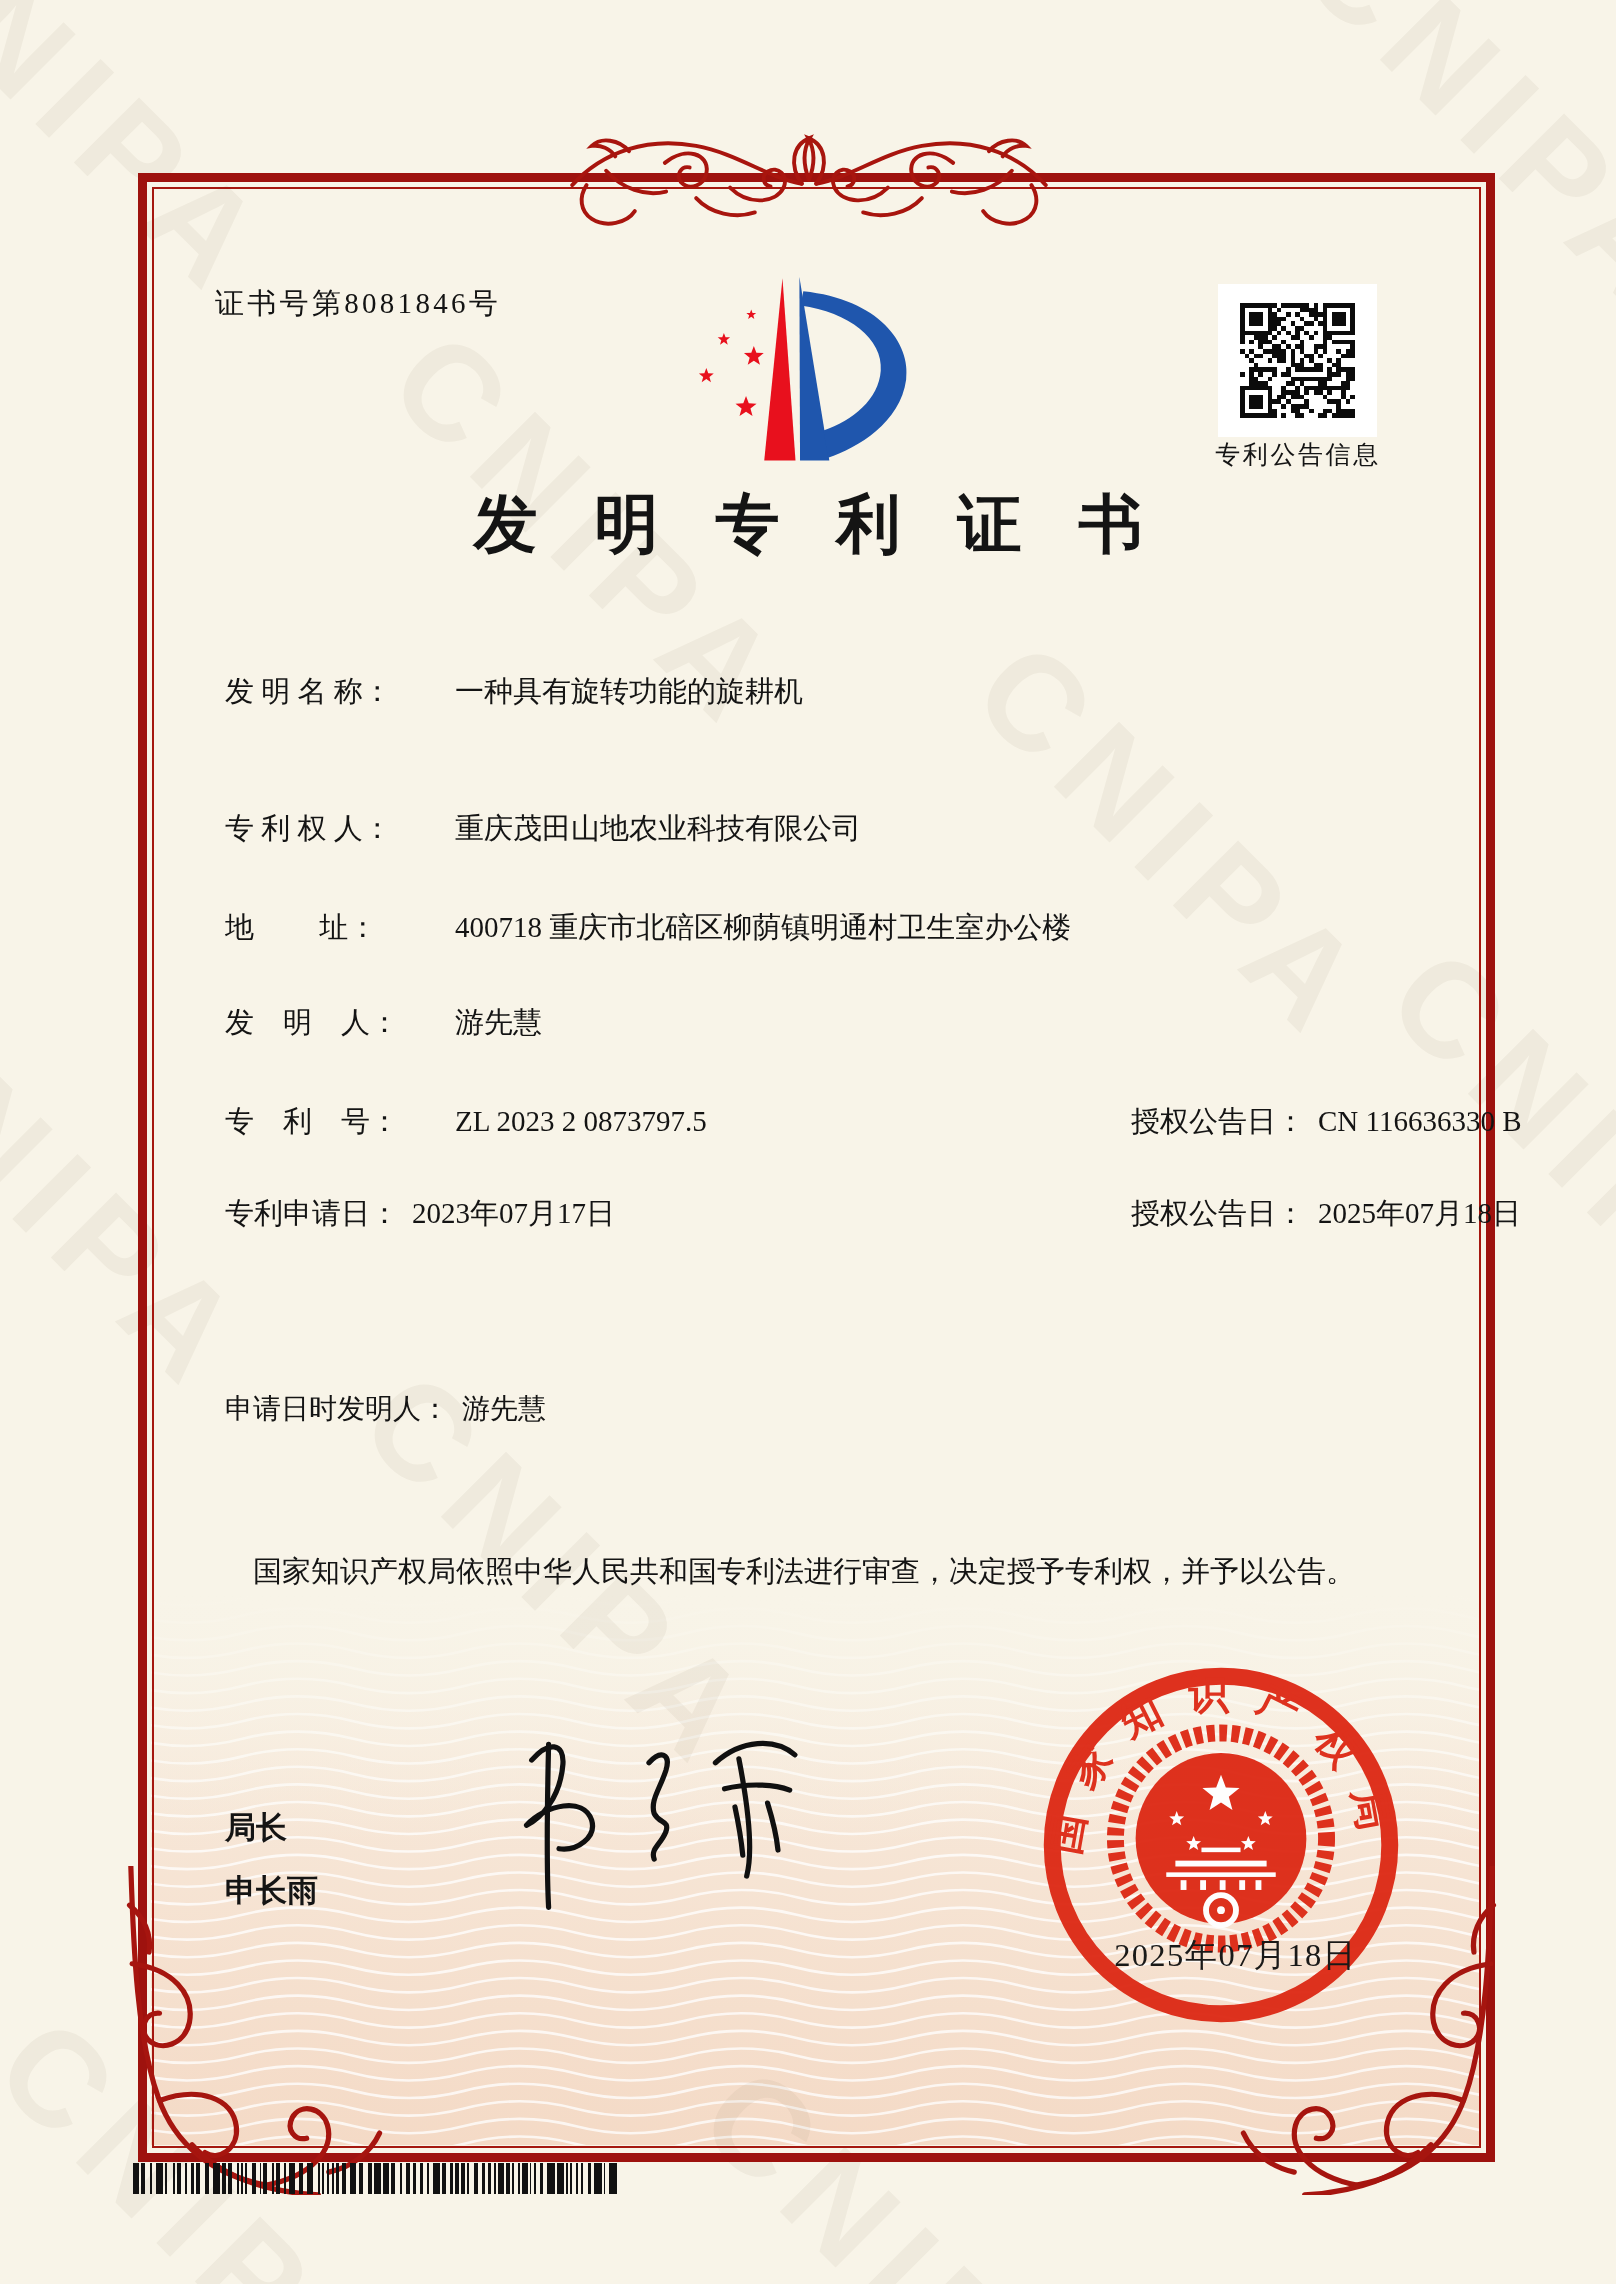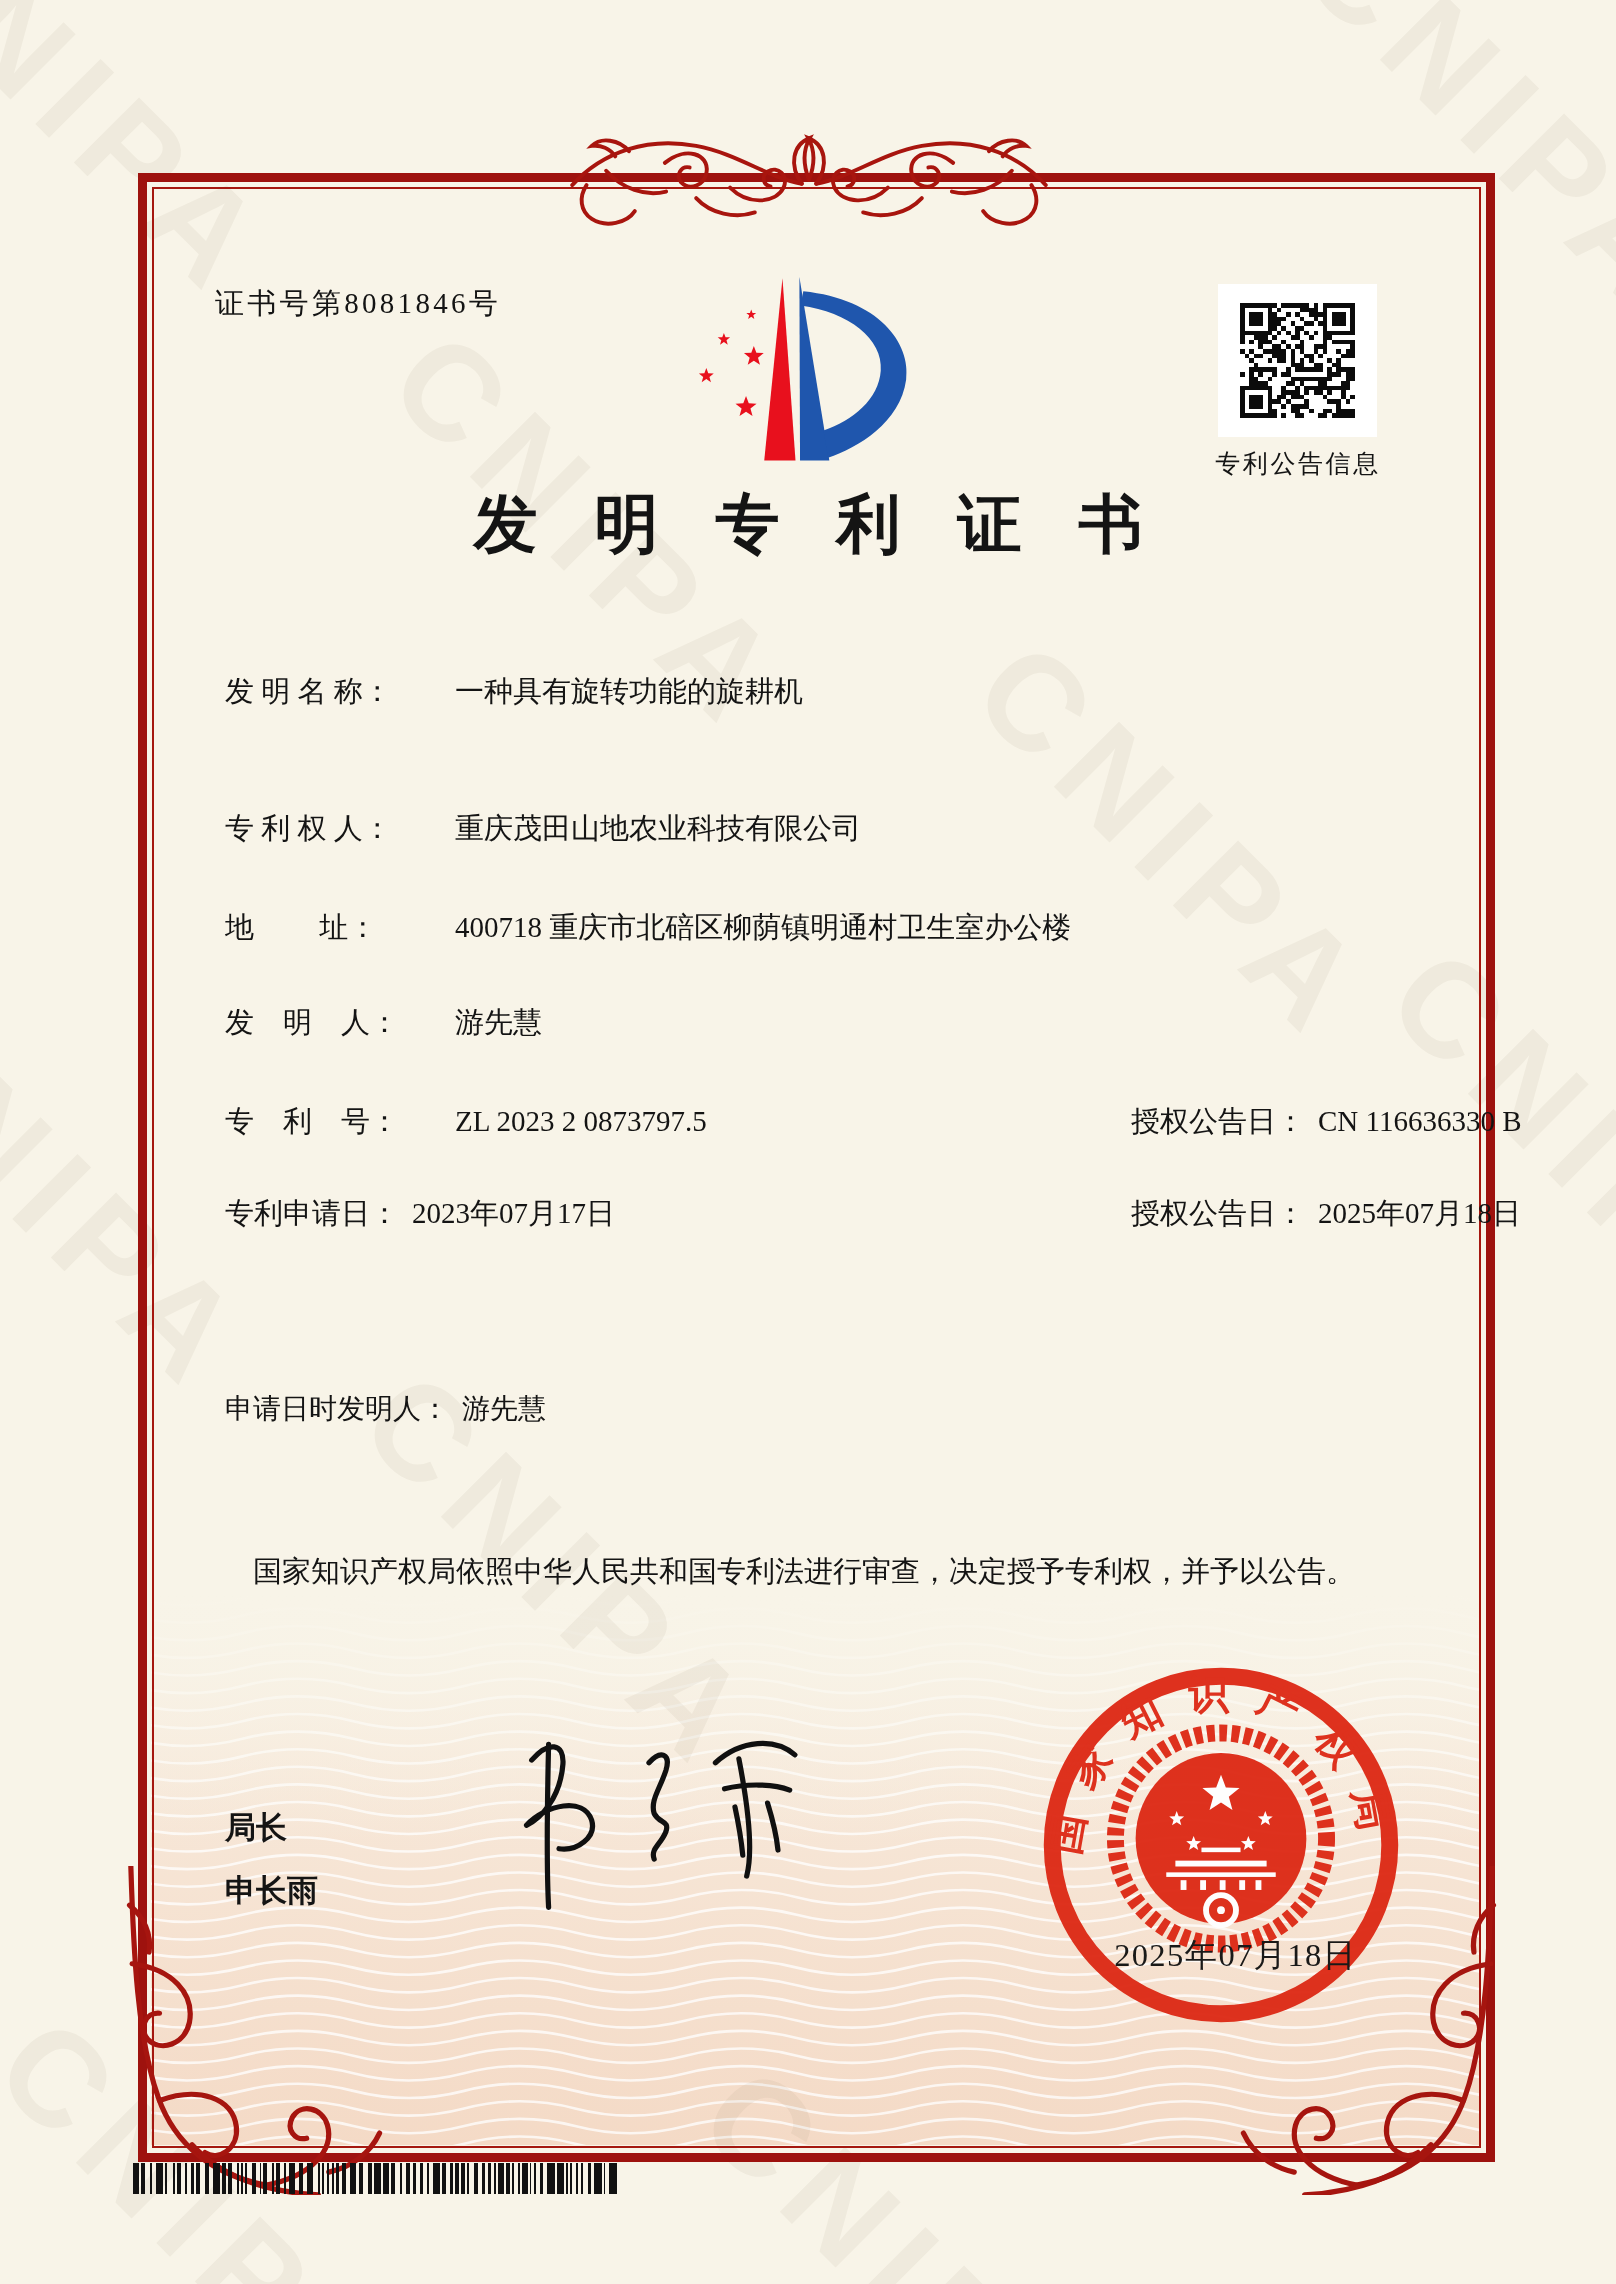--- a/index.html
+++ b/index.html
@@ -36,21 +36,21 @@
 
   
   #cert-number{position:absolute;left:215px;top:284px;z-index:4;font-size:29px;letter-spacing:3.3px;}
   #logo{position:absolute;left:691px;top:273px;z-index:4;}
   #qr-box{position:absolute;left:1218px;top:284px;width:159px;height:153px;background:#fff;z-index:4;}
   #qr-code{position:absolute;left:22px;top:19px;display:grid;grid-template-columns:repeat(25,4.6px);
       grid-template-rows:repeat(25,4.6px);}
   #qr-code span{width:4.6px;height:4.6px;background:#fff;}
   #qr-code span.d{background:#0b0b0b;}
   #qr-caption{position:absolute;left:1208px;top:438px;width:180px;z-index:4;text-align:center;
-      font-size:25px;letter-spacing:2.6px;margin-top:9px;}
+      font-size:25px;letter-spacing:2.6px;}
   #title{position:absolute;left:0;top:481px;width:1616px;z-index:4;text-align:center;
       font-size:64px;font-weight:bold;letter-spacing:57px;padding-left:57px;box-sizing:border-box;}
 
   
   .row{position:absolute;left:225px;z-index:4;font-size:29px;white-space:nowrap;}
   .row .lab{display:inline-block;}
   .lab-w{width:230px;}
   .r-name{top:672px;} .r-owner{top:809px;} .r-addr{top:908px;} .r-inv{top:1003px;}
   .r-pat{top:1102px;}  .r-fil{top:1194px;}
   .r-app2{top:1292px;font-size:28px;} .r-inv2{top:1390px;font-size:28px;}

